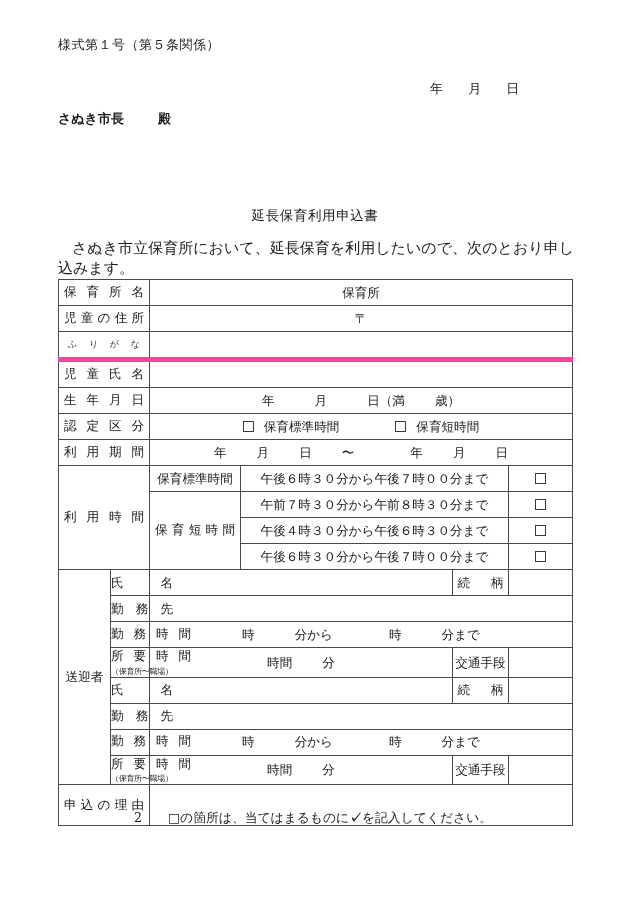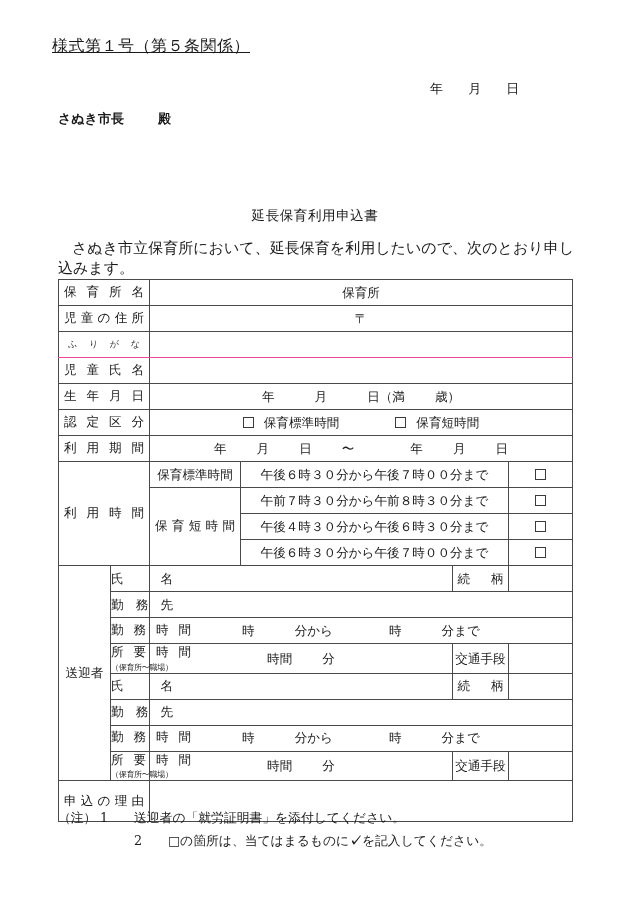--- a/index.html
+++ b/index.html
@@ -18,26 +18,25 @@
   .page {
     position: absolute;
     inset: 0;
     width: 630px;
     height: 903px;
   }
 
   
   .form-no {
     position: absolute;
-    left: 52px;
+    left: 58px;
     top: 36px;
-    font-size: 16px;
+    font-size: 13px;
     letter-spacing: 0.5px;
     white-space: nowrap;
-    text-decoration: underline;
   }
   .date-line {
     position: absolute;
     left: 430px;
     top: 80px;
     font-size: 13px;
     white-space: nowrap;
   }
   .date-line span { display: inline-block; }
   .date-line .g { width: 34px; }
@@ -124,21 +123,21 @@
   }
   .spread.w62 { width: 62px; }
   .spread.w80 { width: 80px; font-family: Liberation Mono, monospace; }
   .spread.w46 { width: 46px; }
 
   .furi td {
     font-size: 9px;
     height: 19px;
     color: #333;
   }
-  .furi td.soft-bottom { border-bottom: 1px solid #ec4899; }
+  .furi td.soft-bottom { border-bottom: 5px solid #ec4899; }
   .furi .spread { width: 72px; }
 
   .left-pad { text-align: left; padding-left: 7px; }
 
   .chk {
     display: inline-block;
     width: 9px;
     height: 9px;
     border: 1px solid #3a3a3a;
     vertical-align: -1px;
@@ -365,20 +364,17 @@
         <span class="spread w80">申込の理由</span>
       </td>
       <td colspan="5" style="height:40px"></td>
     </tr>
   </tbody>
       </table>
   </div>
 
   <div class="notes">
     <div class="n-row">
-      <span class="n-head">（注）</span><span class="n-num">1</span><span>送迎者の「就労証明書」を添付してください。</span>
-    </div>
-    <div class="n-row">
       <span class="n-indent"></span><span class="n-num">2</span><span>□の箇所は、当てはまるものに</span><span class="check-glyph">✓</span><span>を記入してください。</span>
     </div>
   </div>
 
 </div>
 
 </body></html>

